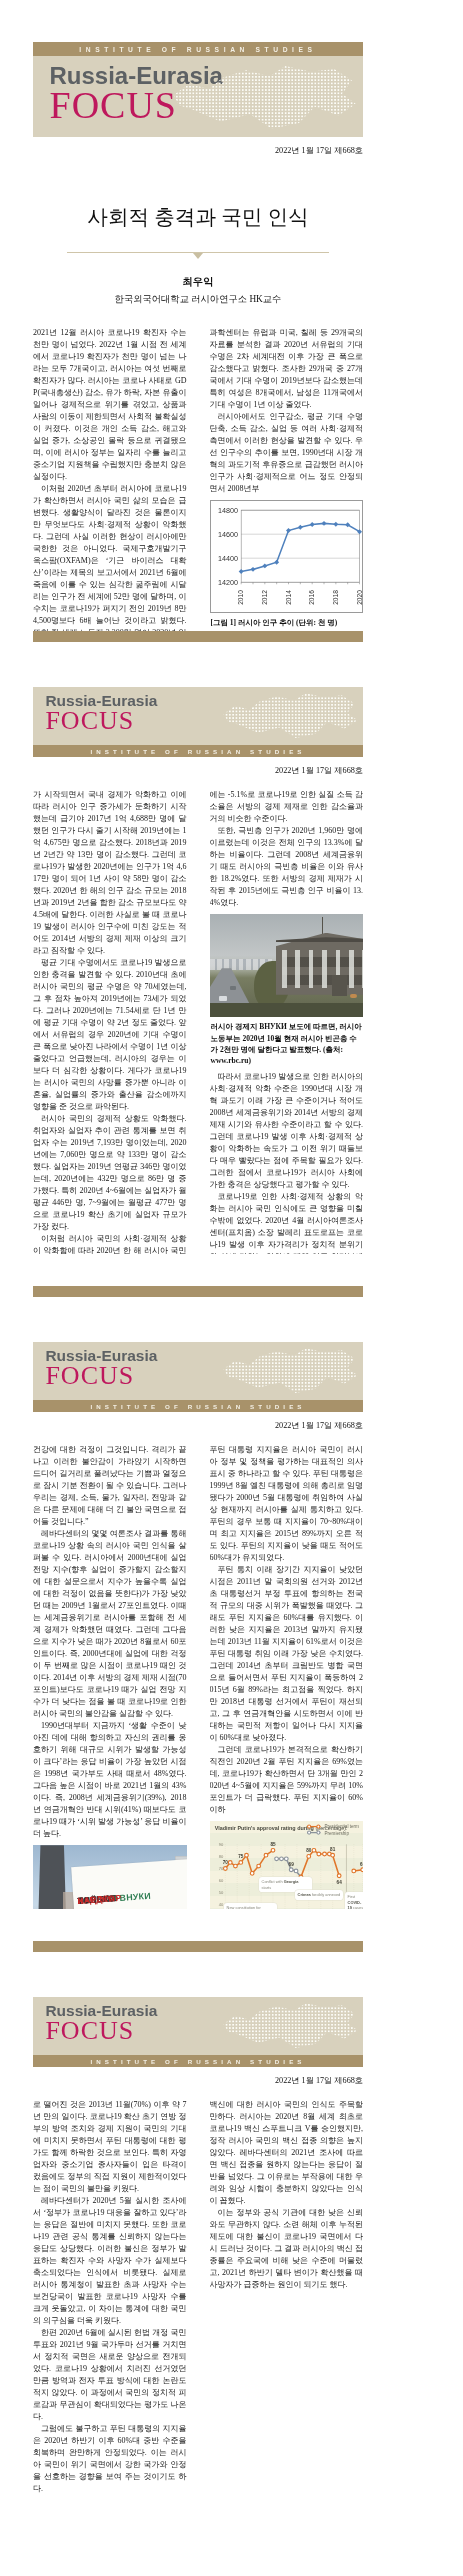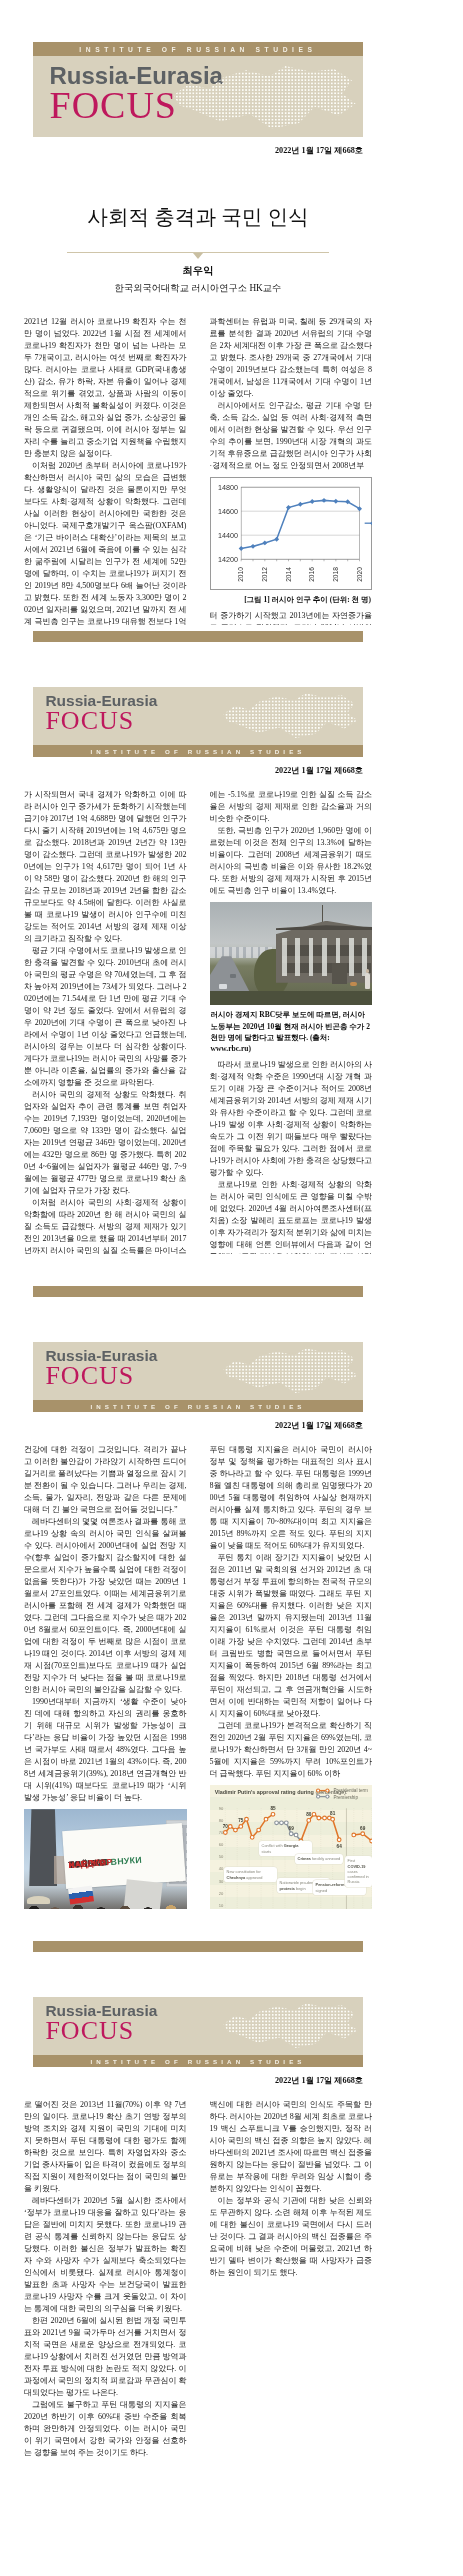--- a/index.html
+++ b/index.html
@@ -13,48 +13,48 @@
   .p1-mast-band{margin:0 33px;height:81px;background:#d8d1bd;position:relative;overflow:hidden;}
   .p1-mast-band .brand{position:absolute;left:16.5px;top:7.2px;}
   .brand-top{font-family:"Liberation Sans","DejaVu Sans",sans-serif;font-weight:bold;color:#5d6164;}
   .brand-main{font-family:"Liberation Serif","DejaVu Serif",serif;font-weight:normal;color:#be185d;letter-spacing:1px;}
   .p1-mast-band .brand-top{font-size:24px;line-height:1.0;}
   .p1-mast-band .brand-main{font-size:38px;line-height:.92;}
   .map-dots{position:absolute;background:radial-gradient(#fdfdf8 0.7px,rgba(0,0,0,0) 0.8px) 0 0/3.3px 3.3px;
     clip-path:polygon(6% 46%,14% 30%,24% 38%,31% 22%,43% 12%,55% 20%,63% 6%,76% 14%,88% 10%,97% 26%,92% 44%,99% 58%,90% 74%,78% 62%,70% 84%,56% 92%,45% 72%,30% 82%,16% 66%,9% 60%);}
   .map-dots.big{right:5.2px;top:5.2px;width:196px;height:73px;}
   .map-dots.small{right:4.1px;top:3.1px;width:144px;height:52px;}
-  .issue-date{margin:7.2px 33px 0;text-align:right;font-weight:bold;font-size:8.2px;color:#111;}
+  .issue-date{margin:7.2px 33px 0;text-align:right;font-weight:normal;font-size:8.2px;color:#111;}
   .sm-band{margin:0 33px;height:58px;background:#d8d1bd;position:relative;overflow:hidden;}
   .sm-band .brand{position:absolute;left:12.4px;top:6.2px;}
   .sm-band .brand-top{font-size:15.5px;line-height:1.05;}
   .sm-band .brand-main{font-size:26px;line-height:.95;}
   .sm-strip{margin:0 33px;height:12.4px;background:#a8926a;color:#f3efe4;
     font-family:"Liberation Sans","DejaVu Sans",sans-serif;font-weight:bold;font-size:6.2px;
     letter-spacing:4.1px;display:flex;align-items:center;justify-content:center;}
   .page .head-space{height:32px;}
   .page1 .head-space{height:42px;}
 
   
   .title{margin:17.5px 33px 0;text-align:center;font-size:20.6px;font-weight:500;line-height:1.45;color:#101010;}
   .divider{position:relative;margin:19.6px 67px 0;border-top:1px solid #cfc5a9;height:7.2px;}
   .divider-arrow{position:absolute;left:50%;top:-0.5px;transform:translateX(-50%);
     width:0;height:0;border-left:5.7px solid transparent;border-right:5.7px solid transparent;border-top:6.7px solid #c9bfa2;}
-  .author{margin-top:3px;text-align:center;font-size:10.3px;font-weight:bold;color:#111;}
+  .author{margin-top:14px;text-align:center;font-size:10.3px;font-weight:bold;color:#111;}
   .affiliation{margin-top:4.1px;text-align:center;font-size:9.3px;color:#111;}
 
   
-  .cols{display:flex;gap:23px;margin:0 24px;}
+  .cols{display:flex;gap:23px;margin:0 33px;}
   .col{width:191px;overflow:hidden;}
   .page1 .cols{margin-top:21.6px;}.page1 .col{height:309px;}
   .page-mid .cols{margin-top:13.4px;}.page-mid .col{height:465px;}
   .para{margin:0;text-align:justify;font-size:8px;line-height:12px;text-indent:1em;word-break:break-all;}
   .para.noindent{text-indent:0;}
   .fig-caption{margin:4.1px 1px 5.2px;font-weight:bold;font-size:7.5px;line-height:1.5;color:#101010;}
-  .fig-caption.center{text-align:right;}
+  .fig-caption.center{text-align:left;}
 
   
   .fig{margin:5.2px 0 2.1px;}
   .popchart-box{border:0.5px solid #9a9a9a;background:#fff;padding:2.1px 1px;}
   .popchart-box svg{display:block;}
 
   
   .putin-wrap{position:relative;background:#f5f2df;
     background-image:repeating-linear-gradient(180deg,#f5f2df 0 12.4px,#edeeda 12.4px 25px);
     padding:4.1px 3.1px 1px;}
@@ -246,21 +246,21 @@
       <div class="bldg"></div>
       <div class="roofline"></div>
       <div class="wins"></div>
       <div class="porch"></div>
       <div class="bushB"></div>
       <div class="grass"></div>
       <div class="dog"></div>
       <div class="person"></div>
       <div class="phead"></div>
     </div>
-    <div class="fig-caption">러시아 경제지 RBC닷루 보도에 따르면, 러시아 노동부는 2020년 10월 현재 러시아 빈곤층 수가 2천만 명에 달한다고 발표했다. (출처: www.rbc.ru)</div>
+    <div class="fig-caption">러시아 경제지 ВНУКИ 보도에 따르면, 러시아 노동부는 2020년 10월 현재 러시아 빈곤층 수가 2천만 명에 달한다고 발표했다. (출처: www.rbc.ru)</div>
   </div>
         <p class="para">따라서 코로나19 발생으로 인한 러시아의 사회·경제적 악화 수준은 1990년대 시장 개혁 과도기 이래 가장 큰 수준이거나 적어도 2008년 세계금융위기와 2014년 서방의 경제 제재 시기와 유사한 수준이라고 할 수 있다. 그런데 코로나19 발생 이후 사회·경제적 상황이 악화하는 속도가 그 이전 위기 때들보다 매우 빨랐다는 점에 주목할 필요가 있다. 그러한 점에서 코로나19가 러시아 사회에 가한 충격은 상당했다고 평가할 수 있다.</p>
         <p class="para">코로나19로 인한 사회·경제적 상황의 악화는 러시아 국민 인식에도 큰 영향을 미칠 수밖에 없었다. 2020년 4월 러시아여론조사센터(프치옴) 소장 발레리 표도로프는 코로나19 발생 이후 자가격리가 정치적 분위기와 삶에 미치는 영향에 대해 언론 인터뷰에서 다음과 같이 언급했다. “주된 기분은 불안입니다. 자신과 사랑하는 사람들의</p>
       </div>
   </div>
   <div class="bottom-bar"></div>
 </div>
 
 <div class="page page-mid">
 

